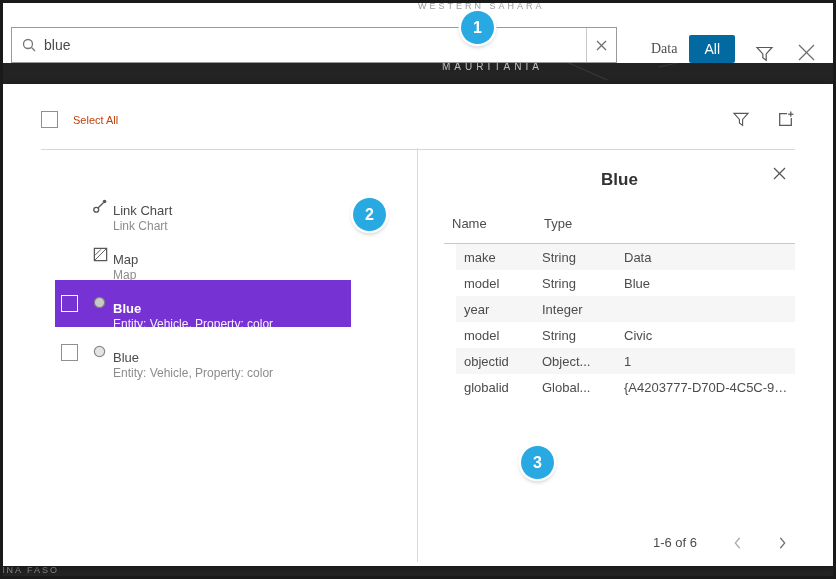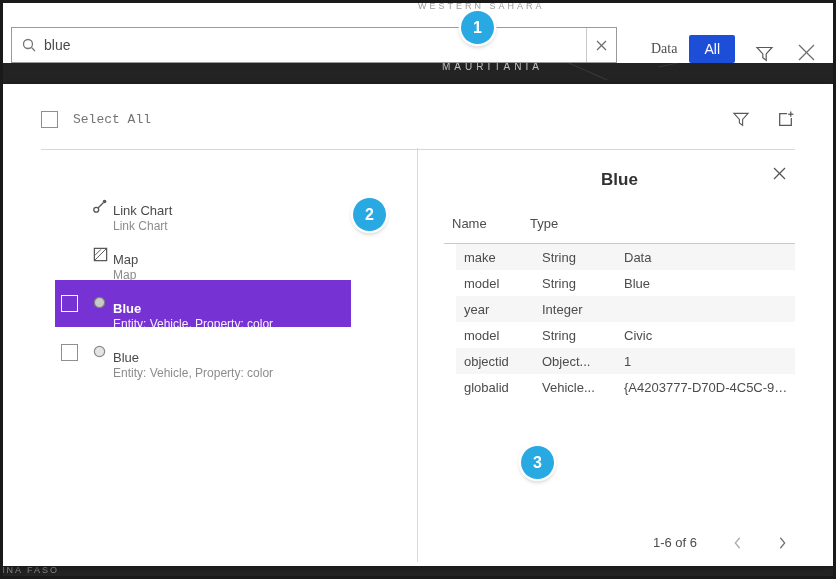--- a/index.html
+++ b/index.html
@@ -25,21 +25,21 @@
   .mauritania { position:absolute; left:439px; top:8px; font-size:10px; letter-spacing:4px; color:#c0c0c0; }
   .map-line1 { position:absolute; left:545px; top:14px; width:62px; height:1px; background:#3e3e3e; transform:rotate(24deg); }
   .map-line2 { position:absolute; left:655px; top:8px; width:52px; height:1px; background:#383838; transform:rotate(-12deg); }
   .map-bottom { position:absolute; left:0; top:563px; width:830px; height:10px; background:#232323; overflow:hidden; z-index:1; }
   .burkina { position:absolute; left:-34px; top:-1px; font-size:9px; letter-spacing:2px; color:#8a8a8a; white-space:nowrap; }
 
   
   .panel { position:absolute; left:0; top:81px; width:830px; height:482px; background:#fff; z-index:10; box-shadow:0 1px 6px rgba(0,0,0,.45); }
   .panel-header { display:flex; align-items:center; padding:26px 38px 0 38px; }
   .chk { width:17px; height:17px; border:1px solid #8f8f8f; background:#fff; flex:none; cursor:pointer; }
-  .sel-all-label { margin-left:15px; font-size:13px; color:#737373;font-family:Liberation Mono, monospace; }
+  .sel-all-label { margin-left:15px; font-size:11px; color:#c2410c; }
   .ph-spacer { flex:1; }
   .ph-add { margin-left:26px; }
   .panel-divider { margin:20px 38px 0; border-top:1px solid #d8d8d8; }
 
   .left-col { position:absolute; left:38px; top:64px; bottom:0; width:376px; padding-top:34px; }
   .v-divider { position:absolute; left:414px; top:64px; bottom:4px; width:1px; background:#d8d8d8; }
   .right-col { position:absolute; left:415px; right:38px; top:64px; bottom:0; padding:20px 0 0 26px; }
 
   
   .list-item { position:relative; margin-left:14px; width:296px; height:47px; margin-bottom:2px; cursor:pointer; }
@@ -50,21 +50,21 @@
   .item-sub { font-size:12px; color:#8c8c8c; line-height:15px; }
   .list-item.selected { background:var(--accent); }
   .list-item.selected .item-title { color:#fff; font-weight:bold; }
   .list-item.selected .item-sub { color:rgba(255,255,255,.93); }
   .list-item.selected .chk { border-color:#fff; background:transparent; }
 
   
   .details-title { text-align:center; font-size:17px; font-weight:bold; color:#323232; margin-top:2px; }
   .details-close { position:absolute; top:18px; right:8px; }
   .detail-table { margin-top:26px; width:351px; font-size:13px; color:#4c4c4c; }
-  .t-head { display:grid; grid-template-columns:78px 82px 1fr; padding:0 0 12px 8px; border-bottom:1px solid #c9c9c9; }
+  .t-head { display:grid; grid-template-columns:78px 82px 1fr; padding:0 0 12px 8px; border-bottom:1px solid #c9c9c9;gap:14px; }
   .t-row { display:grid; grid-template-columns:78px 82px 1fr; align-items:center; height:26px; padding-left:8px; cursor:default;margin-left:12px; }
   .t-row.odd { background:#f6f6f6; }
   .t-cell { white-space:nowrap; overflow:hidden; text-overflow:ellipsis; padding-right:6px; }
   .pagination { position:absolute; right:8px; bottom:16px; display:flex; align-items:center; gap:36px; font-size:13px; color:#4c4c4c; }
   .pagination .icon-btn { padding:0; }
 
   
   .callout { position:absolute; width:33px; height:33px; border-radius:50%; display:flex; align-items:center; justify-content:center;
              color:#fff; font-size:16px; font-weight:bold; z-index:60;
              box-shadow:0 0 0 2.5px rgba(255,255,255,.95), 0 2px 5px rgba(0,0,0,.35); }
@@ -91,21 +91,21 @@
       <button class="icon-btn clear-btn">
         <span style="display:flex">
           <svg width="11" height="11" viewBox="0 0 11 11">
               <line x1="1" y1="1" x2="10" y2="10" stroke="#6e6e6e" stroke-width="1.2"></line>
               <line x1="10" y1="1" x2="1" y2="10" stroke="#6e6e6e" stroke-width="1.2"></line>
             </svg>
         </span>
       </button>
     </div>
     <button class="data-btn">Data</button>
-    <button class="all-btn" style="background: #1d4ed8;">All</button>
+    <button class="all-btn" style="background: #0369a1;">All</button>
     <button class="icon-btn tb-filter">
       <span style="display:flex">
         <svg width="19" height="18" viewBox="0 0 18 18">
             <path d="M1.5 2.5 h15 l-5.8 6.4 v6.3 l-3.4 -2.5 v-3.8 z" fill="none" stroke="#595959" stroke-width="1.2"></path>
           </svg>
       </span>
     </button>
     <button class="icon-btn tb-close">
       <span style="display:flex">
         <svg width="21" height="21" viewBox="0 0 21 21">
@@ -247,21 +247,21 @@
           <span class="t-cell">String</span>
           <span class="t-cell">Civic</span>
         </div>
         <div class="t-row odd">
           <span class="t-cell">objectid</span>
           <span class="t-cell">Object...</span>
           <span class="t-cell">1</span>
         </div>
         <div class="t-row">
           <span class="t-cell">globalid</span>
-          <span class="t-cell">Vehicle...</span>
+          <span class="t-cell">Global...</span>
           <span class="t-cell">{A4203777-D70D-4C5C-9A65-C...</span>
         </div>
       </div>
 
       <div class="pagination">
         <span>1-6 of 6</span>
         <button class="icon-btn">
           <span style="display:flex">
             <svg width="9" height="14" viewBox="0 0 10 16">
                 <path d="M7.5 2 L2.5 8 L7.5 14" fill="none" stroke="#a9a9a9" stroke-width="1.4"></path>

